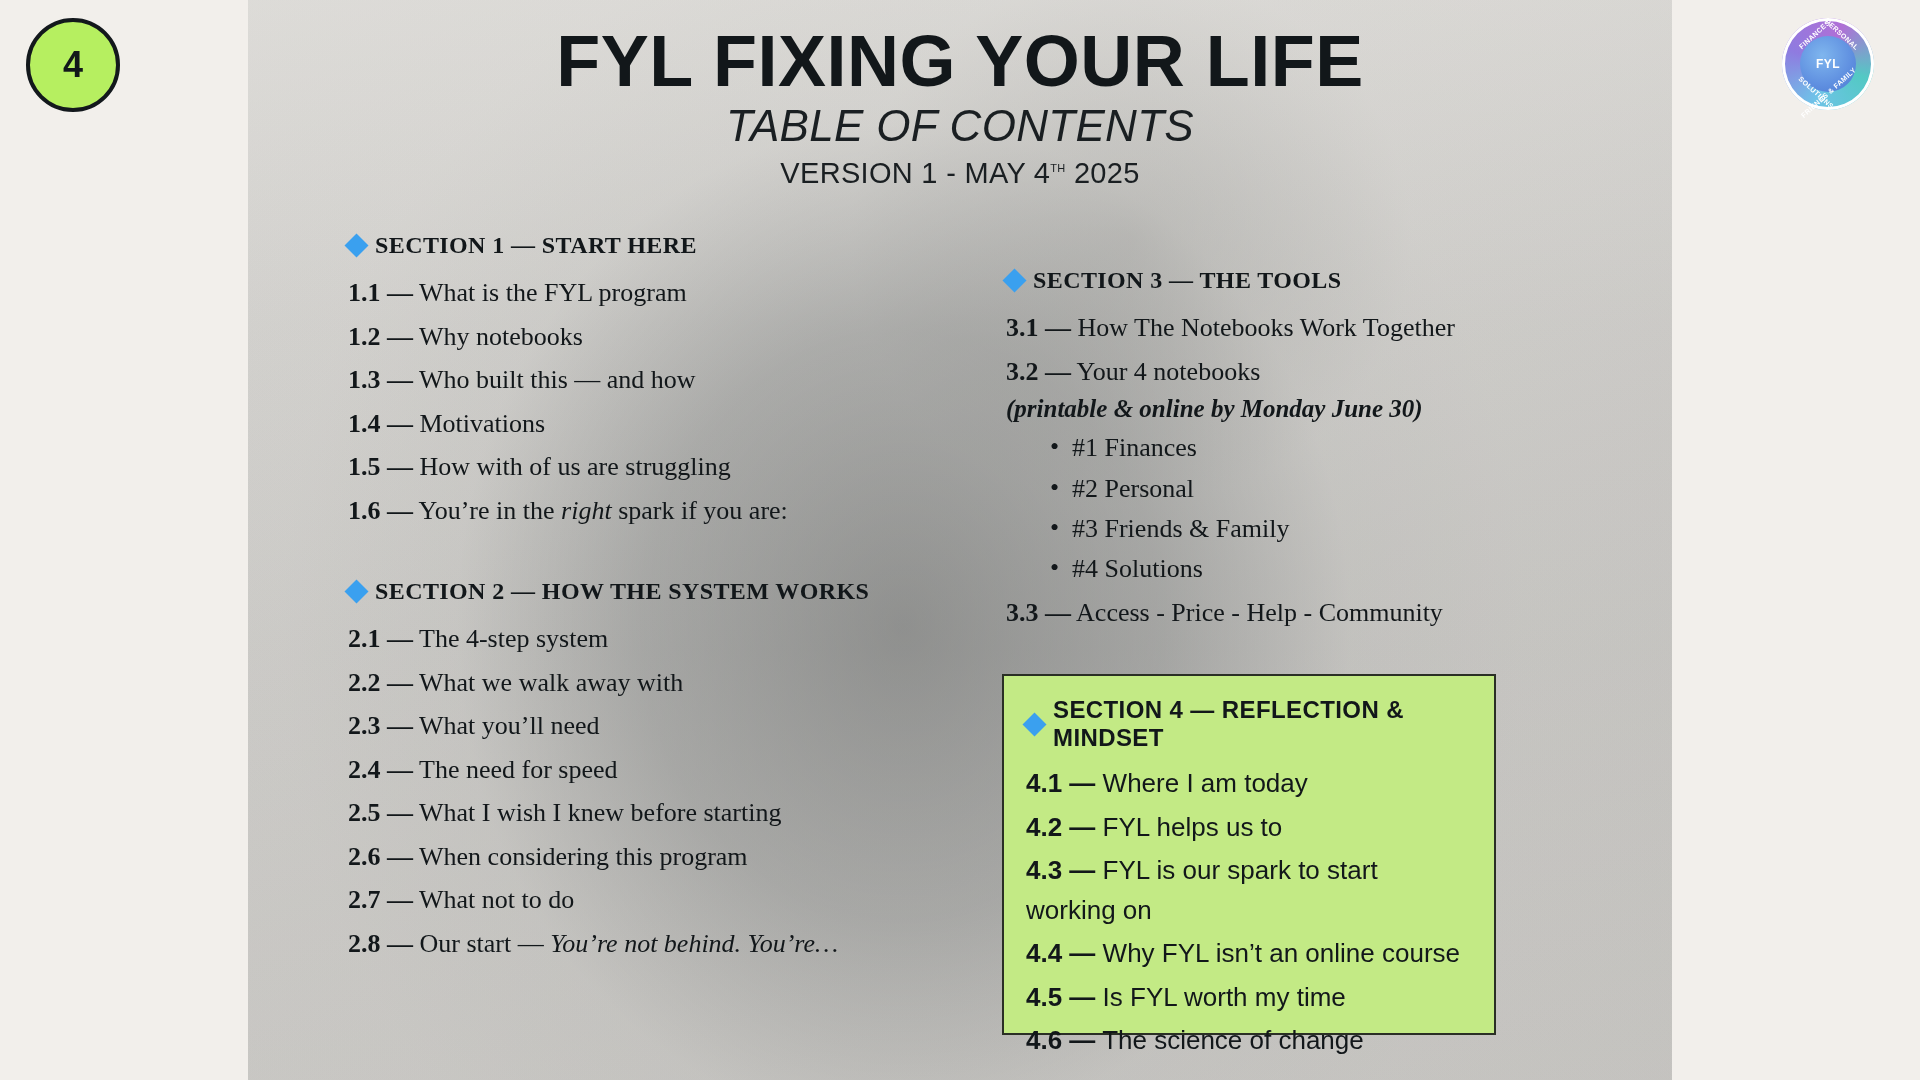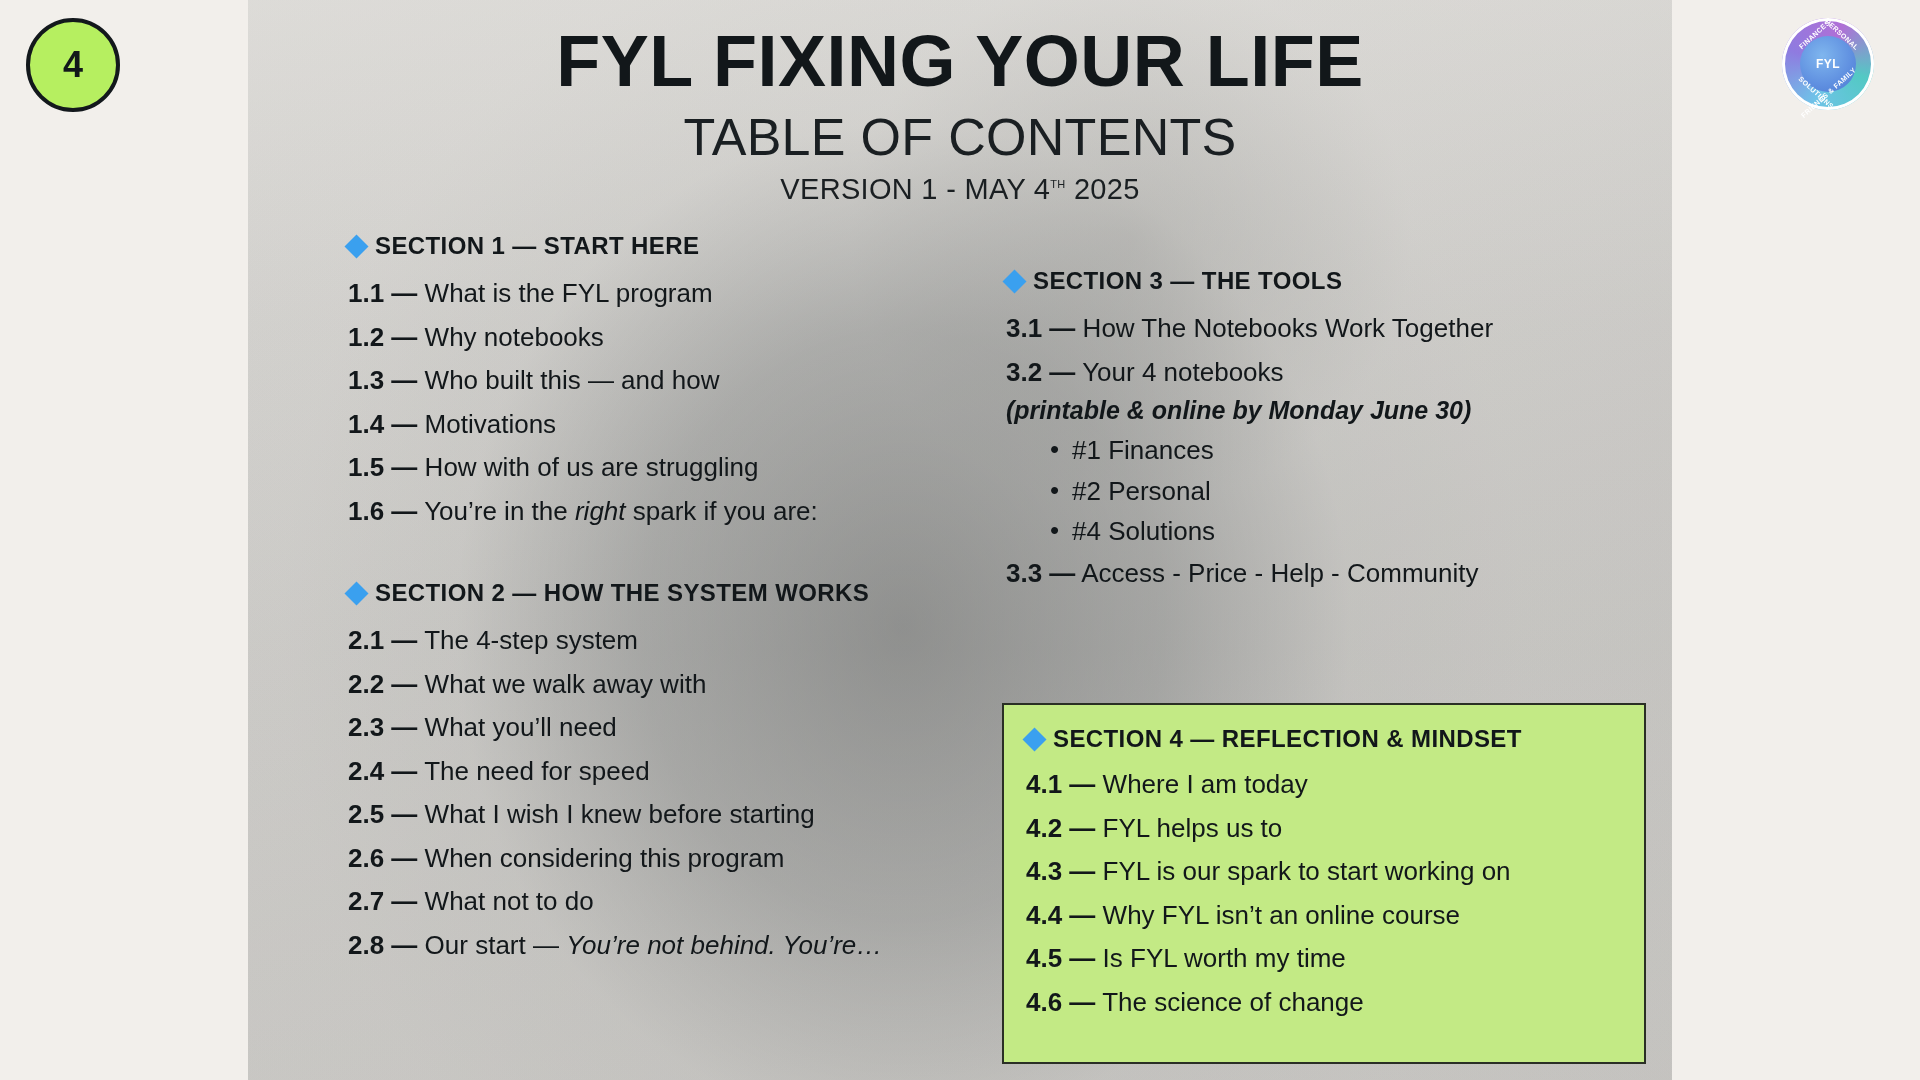--- a/index.html
+++ b/index.html
@@ -59,31 +59,32 @@
   .lw-bl { bottom: 14px; left: 12px; transform: rotate(42deg); }
   .lw-br { bottom: 14px; right: 10px; transform: rotate(-42deg); }
 
   
   .titles { position: absolute; top: 22px; left: 248px; width: 1424px; text-align: center; }
   .t-main {
     font-size: 72px; font-weight: bold; color: #12171a;
     letter-spacing: 0.5px; line-height: 1.1;
   }
   .t-sub {
-    font-size: 52px; color: #1a1f22; font-weight: 400; margin-top: 6px;
+    font-size: 44px; color: #1a1f22; font-weight: 400; margin-top: 0;
     letter-spacing: 0.3px;
+    font-style: italic;
   }
   .t-ver {
     font-size: 29px; color: #1a1f22; font-weight: 400; margin-top: 6px;
     letter-spacing: 0.3px;
   }
   .t-ver sup { font-size: 11px; vertical-align: super; }
 
   
-  .col { position: absolute; }
+  .col { position: absolute; font-family: Liberation Serif, serif; }
   .col-left { left: 348px; top: 232px; width: 640px; }
   .col-right { left: 1006px; top: 232px; width: 580px; margin-top: 35px; }
 
   .sec-head {
     display: flex; align-items: center; gap: 10px;
     font-size: 24px; font-weight: bold; color: #12171a;
     letter-spacing: 0.4px; margin-bottom: 14px;
   }
   .diamond {
     width: 17px; height: 17px; background: #3aa0ef;
@@ -104,24 +105,23 @@
     font-size: 26px; color: #12171a; line-height: 1.48; position: relative;
     padding-left: 22px; margin-bottom: 2px;
   }
   ul.bullets li::before {
     content: "•"; position: absolute; left: 0; top: -1px; font-size: 26px;
   }
   .gap { height: 44px; }
 
   
   .box4 {
-    position: absolute; left: 1002px; top: 674px; width: 644px; height: 361px;
+    position: absolute; left: 1002px; top: 674px; width: 494px; height: 361px;
     background: #c3ea85; border: 2px solid #2a2f25;
     padding: 20px 22px 24px 22px;
-    margin-top: 29px;
   }
   .box4 .sec-head { margin-bottom: 12px; }
 </style>
 </head>
 <body>
 
 <div class="slide">
 
   <div class="photo-panel">
     <div class="photo-overlay"></div>
@@ -180,20 +180,21 @@
     <div class="sec-head">
       <span class="diamond"></span>
       <span>SECTION 3 — THE TOOLS</span>
     </div>
     <div class="item"><b>3.1 —</b><span> How The Notebooks Work Together</span></div>
     <div class="item"><b>3.2 —</b><span> Your 4 notebooks</span></div>
     <div class="note">(printable &amp; online by Monday June 30)</div>
     <ul class="bullets">
       <li>#1 Finances</li>
       <li>#2 Personal</li>
+      <li>#3 Friends &amp; Family</li>
       <li>#4 Solutions</li>
     </ul>
     <div class="item"><b>3.3 —</b><span> Access - Price - Help - Community</span></div>
   </div>
 
   <div class="box4">
     <div class="sec-head">
       <span class="diamond"></span>
       <span>SECTION 4 — REFLECTION &amp; MINDSET</span>
     </div>

